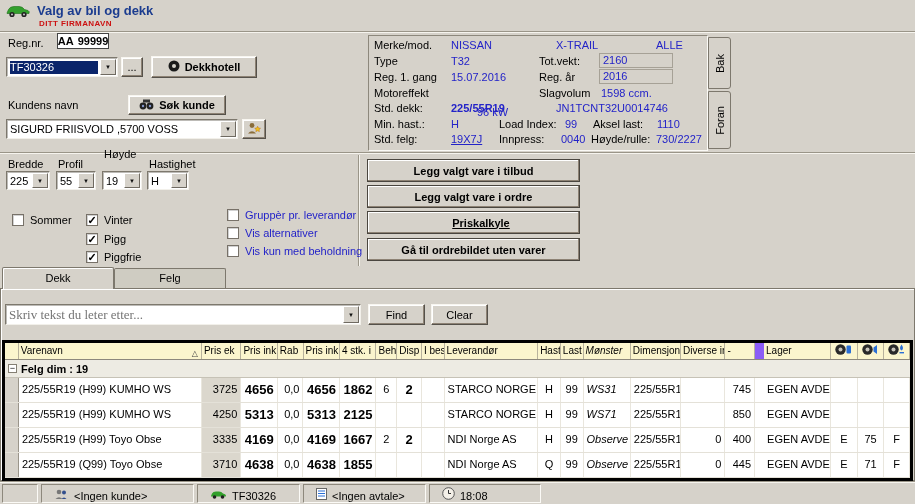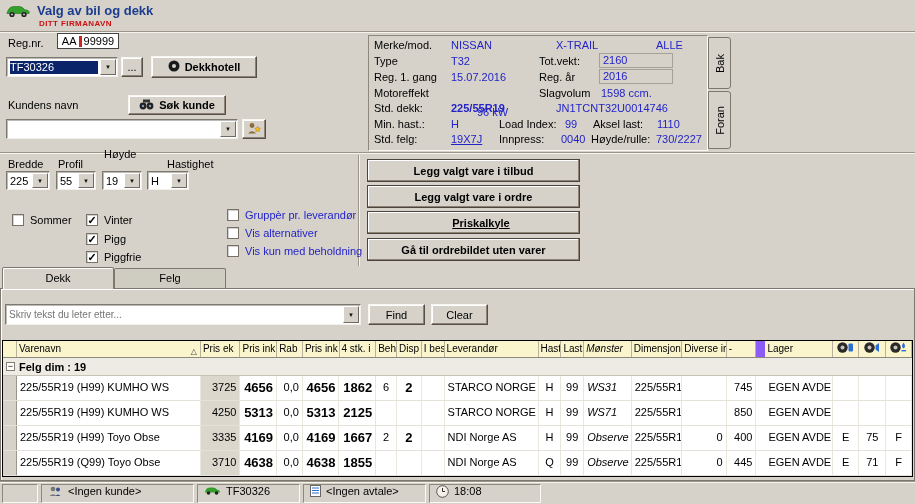--- a/index.html
+++ b/index.html
@@ -16,36 +16,36 @@
 .drop{position:absolute;right:1px;top:1px;bottom:1px;width:16px;background:#d6d2ca;border:1px solid;border-color:#fff #6f6a61 #6f6a61 #fff;font-size:6px;display:flex;align-items:center;justify-content:center;color:#111;}
 .cb{position:absolute;width:12px;height:12px;background:#fff;border:1px solid #777168;box-shadow:inset 1px 1px 0 rgba(0,0,0,.18);font-size:11px;line-height:10px;text-align:center;font-weight:bold;}
 .cb-lbl{position:absolute;white-space:nowrap;}
 .vpanel{position:absolute;left:368px;top:35px;width:340px;height:116px;border:1px solid;border-color:#8d887c #fbfaf6 #fbfaf6 #8d887c;}
 .vbox{position:absolute;border:1px solid #a6a196;line-height:13px;padding-left:3px;white-space:nowrap;}
 .sidetab{position:absolute;background:#d6d2ca;border:1px solid #7d786d;border-radius:0 3px 3px 0;display:flex;align-items:center;justify-content:center;}
 .sidetab span{writing-mode:vertical-rl;transform:rotate(180deg);}
 .panel{position:absolute;left:0;top:288px;width:915px;height:193px;background:#d6d2ca;border:1px solid #7d786d;box-shadow:inset 1px 1px 0 #fff;}
 .tab{position:absolute;background:#cfccc2;border:1px solid #7d786d;border-bottom:none;border-radius:2px 2px 0 0;text-align:center;line-height:19px;z-index:2;}
 .tab.active{background:#d6d2ca;z-index:5;box-shadow:inset 1px 1px 0 #fff;line-height:21px;}
-.plate{position:absolute;left:57px;top:33px;width:62px;height:16px;background:#fff;border:1px solid #444;display:flex;align-items:center;justify-content:center;gap:2px;font-weight:normal;font-size:11px;}
+.plate{position:absolute;left:57px;top:33px;width:52px;height:16px;background:#fff;border:1px solid #444;display:flex;align-items:center;justify-content:center;gap:2px;font-weight:bold;font-size:11px;}
 .platebar{width:3px;height:11px;background:#cc2222;}
-.table{position:absolute;left:2px;top:340px;width:911px;border:1px solid #000000;background:#8b5cf6;z-index:3;}
+.table{position:absolute;left:2px;top:340px;width:911px;border:3px solid #000000;background:#8b5cf6;z-index:3;}
 .hrow{display:flex;height:17px;border-bottom:1px solid #8d887c;}
 .th{font-size:10px;line-height:15px;padding:0 2px;border-right:1px solid #b8b29c;background:#fbf5cd;overflow:hidden;white-space:nowrap;position:relative;}
 .grow{display:flex;align-items:center;height:18px;background:#edebe3;border-bottom:1px solid #c6c2b6;font-weight:bold;}
 .tr{display:flex;height:25px;background:#fff;border-bottom:1px solid #e4e1d8;}
 .td{line-height:23px;padding:0 3px;border-right:1px solid #e9e6dd;overflow:hidden;white-space:nowrap;}
 .sel{background:#d6d2ca;border-right:1px solid #9a958a;}
 .num{text-align:right;}
 .ctr{text-align:center;}
 .bignum{font-weight:bold;font-size:13px;}
 .gray{background:#dbd7cd;}
 .c0{width:14px;}.c1{width:186px;}.c2{width:40px;}.c3{width:37px;}.c4{width:26px;}.c5{width:37px;}.c6{width:37px;}.c7{width:21px;}.c8{width:25px;}.c9{width:23px;}.c10{width:95px;}.c11{width:23px;}.c12{width:23px;}.c13{width:48px;font-style:italic;}.c14{width:51px;}.c15{width:45px;}.c16{width:30px;}.c17{width:68px;margin-left:9px;}.c18{width:27px;}.c19{width:27px;}.c20{width:26px;}
-.sb{position:absolute;top:484px;height:19px;border:1px solid;border-color:#8d887c #fbfaf6 #fbfaf6 #8d887c;display:flex;align-items:flex-start;gap:5px;padding:0 6px;white-space:nowrap;}
-input.search{position:absolute;left:3px;top:2px;width:330px;height:15px;border:none;outline:none;font-family:Liberation Sans, sans-serif;font-size:10px;color:#444;background:#fff;}
+.sb{position:absolute;top:484px;height:19px;border:1px solid;border-color:#8d887c #fbfaf6 #fbfaf6 #8d887c;display:flex;align-items:flex-end;gap:5px;padding:0 12px;white-space:nowrap;}
+input.search{position:absolute;left:3px;top:2px;width:330px;height:15px;border:none;outline:none;font-family:Liberation Serif, serif;font-size:13px;color:#444;background:#fff;}
 .sorticon{position:absolute;right:3px;top:3px;font-size:8px;color:#444;}
 .collapsebox{width:9px;height:9px;border:1px solid #847f73;background:#fff;margin:0 4px 0 3px;font-size:9px;line-height:7px;text-align:center;display:inline-block;font-weight:normal;}
 </style>
 </head>
 <body>
 
 <div class="win">
 
   <span class="lbl" style="left:5px;top:3px;"><svg width="26" height="16" viewBox="0 0 26 16">
         <path d="M2 10 L3.5 6.5 Q5 3.5 9 3.5 L14 3.5 Q17.5 3.5 19.5 6.5 L23 7.5 Q25 8.5 24 10.5 L2 10.5 Z" fill="#33a02c" stroke="#1c6e18" stroke-width="0.6"></path>
@@ -84,20 +84,21 @@
     <span><svg width="15" height="11" viewBox="0 0 15 11">
           <rect x="4" y="0.5" width="7" height="3" fill="#333"></rect>
           <circle cx="4" cy="7" r="3.4" fill="#222"></circle>
           <circle cx="11" cy="7" r="3.4" fill="#222"></circle>
           <circle cx="4" cy="7" r="1.2" fill="#8899cc"></circle>
           <circle cx="11" cy="7" r="1.2" fill="#8899cc"></circle>
         </svg></span>
     <span>Søk kunde</span>
   </div>
   <div class="field" style="left:6px;top:119px;width:232px;height:20px;">
+    <span class="combo-text">SIGURD FRIISVOLD ,5700 VOSS</span>
     <span class="drop">▼</span>
   </div>
   <div class="btn" style="left:242px;top:119px;width:24px;height:20px;">
     <span><svg width="14" height="13" viewBox="0 0 14 13">
           <circle cx="5" cy="3.5" r="2.4" fill="#8a6d3b"></circle>
           <path d="M1 11.5 Q5 7 9 11.5 Z" fill="#8a6d3b"></path>
           <path d="M10.6 4.2 l.9 1.8 2 .3 -1.45 1.4 .35 2 -1.8 -.95 -1.8 .95 .35 -2 L7.7 6.3 l2 -.3 Z" fill="#f0c020" stroke="#b06000" stroke-width="0.4"></path>
         </svg></span>
   </div>
 
@@ -146,21 +147,21 @@
   <div class="sidetab" style="left:708px;top:91px;width:23px;height:58px;">
       <span>Foran</span>
     </div>
 
   <div class="hline" style="left:0;top:152px;width:915px;"></div>
   <div class="vline" style="left:358px;top:155px;height:111px;"></div>
 
   <span class="lbl" style="left:8px;top:158px;">Bredde</span>
   <span class="lbl" style="left:58px;top:158px;">Profil</span>
   <span class="lbl" style="left:104px;top:148px;">Høyde</span>
-  <span class="lbl" style="left:149px;top:158px;margin-left:18px;">Hastighet</span>
+  <span class="lbl" style="left:149px;top:158px;">Hastighet</span>
 
   <div class="field" style="left:6px;top:171px;width:44px;height:19px;">
       <span class="combo-text">225</span>
       <span class="drop">▼</span>
     </div>
   <div class="field" style="left:56px;top:171px;width:40px;height:19px;">
       <span class="combo-text">55</span>
       <span class="drop">▼</span>
     </div>
   <div class="field" style="left:102px;top:171px;width:40px;height:19px;">

